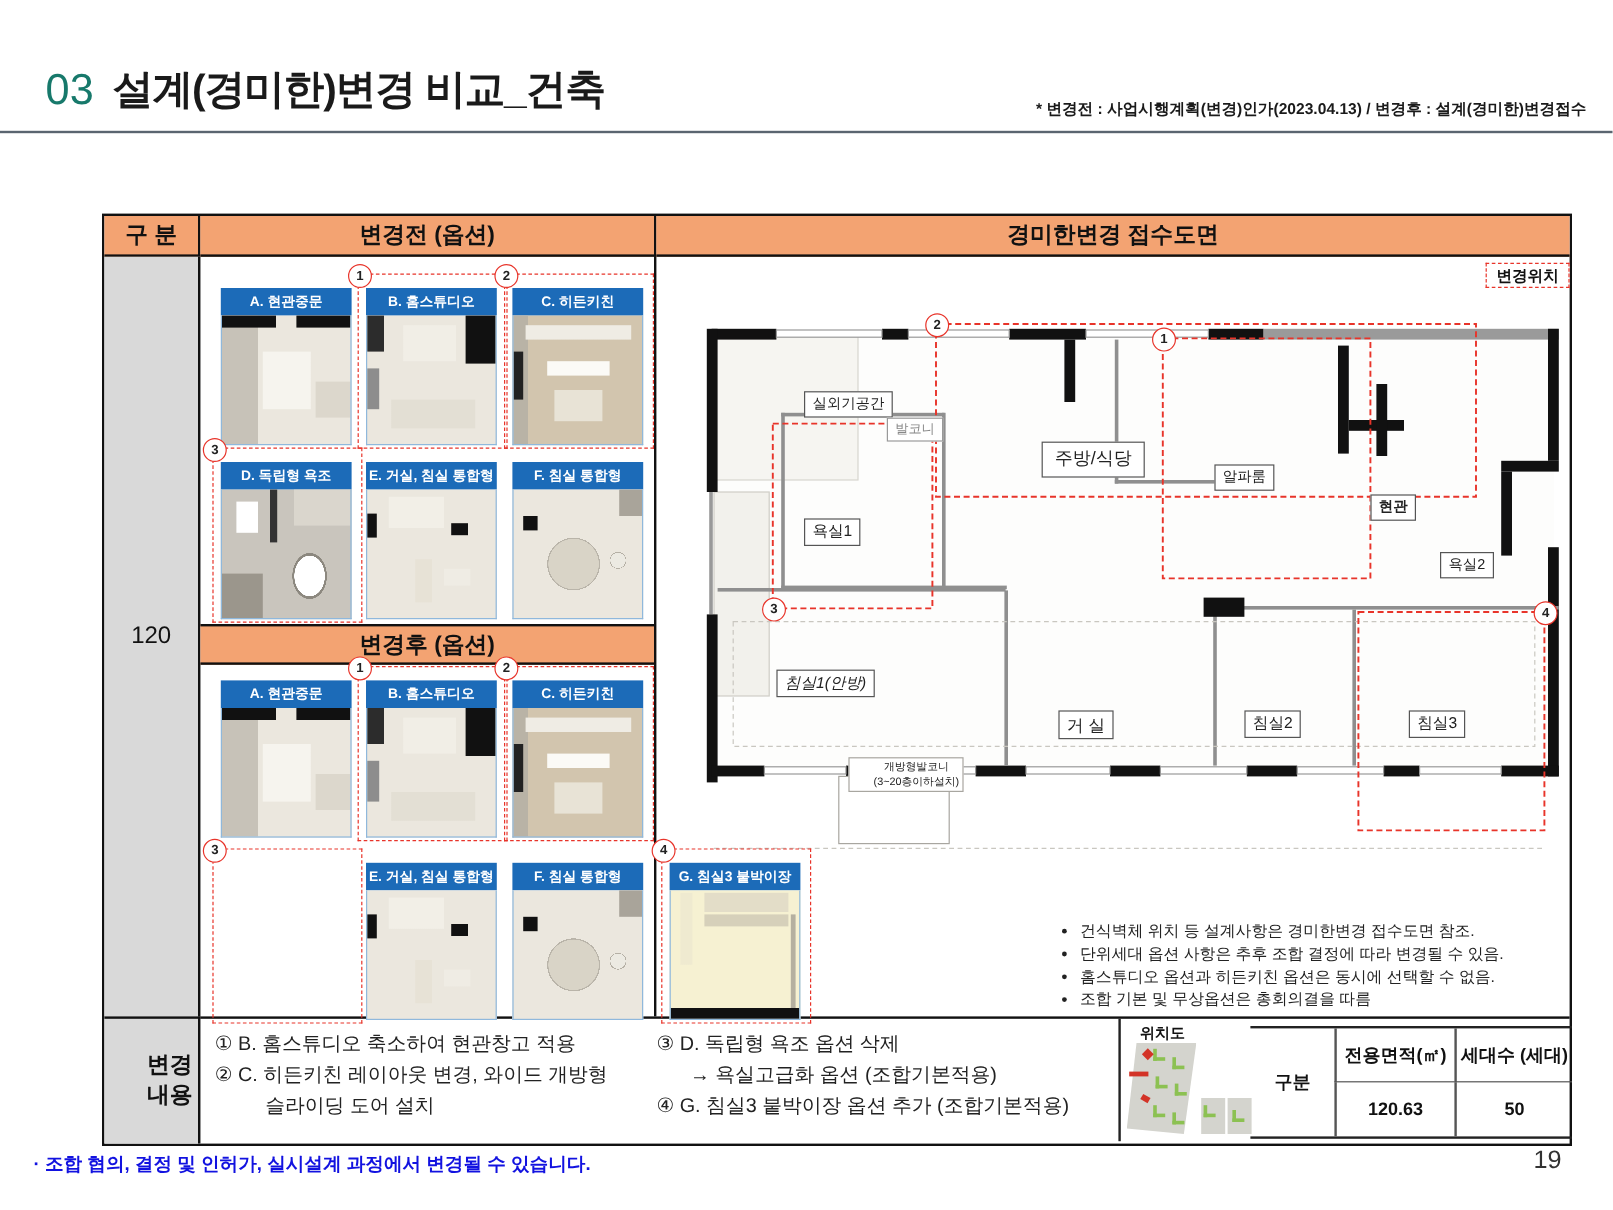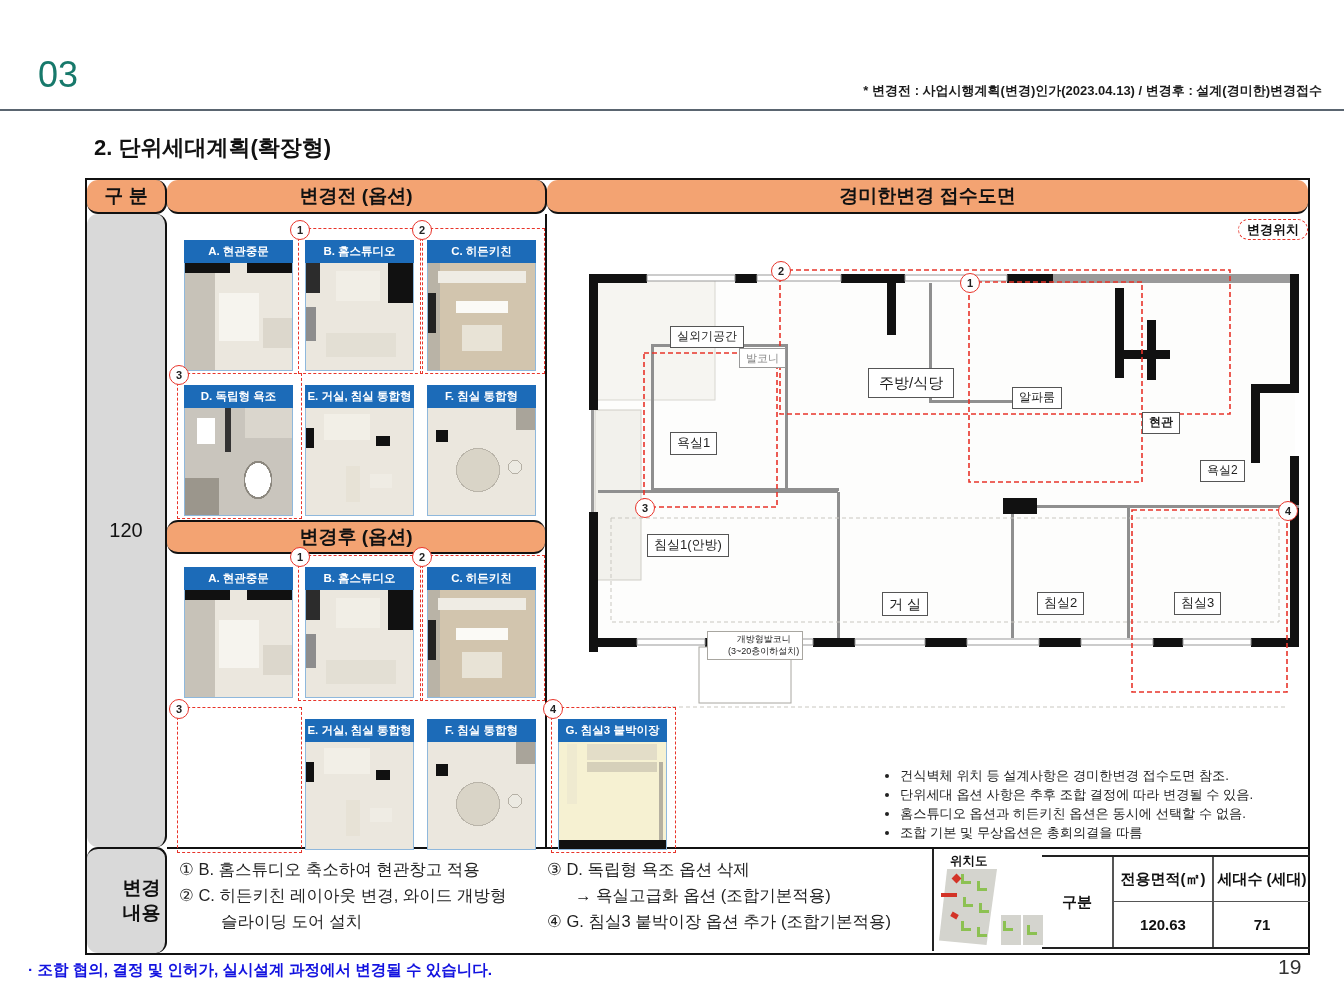--- a/index.html
+++ b/index.html
@@ -1,20 +1,20 @@
 <!DOCTYPE html>
 <html><head>
 <meta charset="utf-8">
 <style>
   html,body{margin:0;padding:0;background:#fff;}
   #page{position:relative;width:1344px;height:1008px;background:#fff;overflow:hidden;
         font-family:"Liberation Sans",sans-serif;color:#111;}
   .abs{position:absolute;}
   .pre{white-space:pre-line;}
-  .ctr{display:flex;align-items:center;justify-content:center;text-align:center;border-radius:11px;}
+  .ctr{display:flex;align-items:center;justify-content:center;text-align:center;}
 
   
   .t-num{left:38px;top:54px;font-size:36px;font-weight:normal;color:#17796B;}
   .t-title{left:94px;top:52px;font-size:34px;font-weight:bold;color:#1a1a1a;letter-spacing:-1px;}
   .t-note{right:22px;top:82px;font-size:13px;font-weight:bold;color:#1a1a1a;}
   .h-rule{left:0;top:109px;width:1344px;height:2px;background:#5a6570;}
   .subtitle{left:94px;top:133px;font-size:22px;font-weight:bold;}
 
   
   .maintab{left:85px;top:178px;width:1225px;height:777px;border:2px solid #111;box-sizing:border-box;}
@@ -77,23 +77,23 @@
   
   .f-note{left:28px;top:960px;font-size:15.5px;font-weight:bold;color:#1212E0;}
   .f-page{left:1278px;top:955px;font-size:21px;color:#333;}
 </style>
 </head>
 <body>
 
 <div id="page">
 
   <div class="abs t-num">03</div>
+  <div class="abs t-title">설계(경미한)변경 비교_건축</div>
   <div class="abs t-note">* 변경전 : 사업시행계획(변경)인가(2023.04.13) / 변경후 : 설계(경미한)변경접수</div>
   <div class="abs h-rule"></div>
-  <div class="abs subtitle">2. 단위세대계획(확장형)</div>
 
   <div class="abs maintab">
 
     <div class="abs ctr hd hd1">구  분</div>
     <div class="abs ctr hd hd2">변경전 (옵션)</div>
     <div class="abs ctr hd hd3">경미한변경 접수도면</div>
 
     <div class="abs ctr graycol">120</div>
 
     <div class="abs beforecell">
@@ -249,21 +249,21 @@
       <div class="mk" style="left:88px;top:284px;">3</div>
       <div class="mk" style="left:731px;top:287px;">4</div>
 
       <div class="room-lbl" style="left:123px;top:112px;">실외기공간</div>
       <div class="room-lbl room-dim" style="left:192px;top:134px;">발코니</div>
       <div class="room-lbl room-big" style="left:321px;top:154px;">주방/식당</div>
       <div class="room-lbl" style="left:465px;top:173px;">알파룸</div>
       <div class="room-lbl" style="left:595px;top:198px;font-weight:bold;">현관</div>
       <div class="room-lbl" style="left:123px;top:218px;font-size:13px;">욕실1</div>
       <div class="room-lbl" style="left:653px;top:246px;">욕실2</div>
-      <div class="room-lbl" style="left:100px;top:320px;font-size:13px;">침실1(안방)</div>
+      <div class="room-lbl" style="left:100px;top:344px;font-size:13px;font-style:italic;">침실1(안방)</div>
       <div class="room-lbl" style="left:335px;top:378px;font-size:14px;">거 실</div>
       <div class="room-lbl" style="left:490px;top:378px;font-size:13px;">침실2</div>
       <div class="room-lbl" style="left:627px;top:378px;font-size:13px;">침실3</div>
       <div class="room-lbl room-tiny" style="left:160px;top:417px;padding-left:20px;">개방형발코니
 (3~20층이하설치)</div>
 
       <ul class="abs notes">
         <li>건식벽체 위치 등 설계사항은 경미한변경 접수도면 참조.</li>
         <li>단위세대 옵션 사항은 추후 조합 결정에 따라 변경될 수 있음.</li>
         <li>홈스튜디오 옵션과 히든키친 옵션은 동시에 선택할 수 없음.</li>
@@ -298,20 +298,20 @@
         <span class="rm" style="left:14px;top:6px;width:7px;height:7px;transform:rotate(45deg);"></span>
         <span class="rm" style="left:2px;top:24px;width:16px;height:4px;"></span>
         <span class="rm" style="left:12px;top:44px;width:7px;height:5px;transform:rotate(30deg);"></span>
       </div>
 
       <div class="abs sumtab">
         <div class="sc sc-cat">구분</div>
         <div class="sc sc-bl sc-bb">전용면적(㎡)</div>
         <div class="sc sc-bl sc-bb">세대수 (세대)</div>
         <div class="sc sc-bl">120.63</div>
-        <div class="sc sc-bl">71</div>
+        <div class="sc sc-bl">50</div>
       </div>
     </div>
   </div>
 
   <div class="abs f-note">· 조합 협의, 결정 및 인허가, 실시설계 과정에서 변경될 수 있습니다.</div>
   <div class="abs f-page">19</div>
 </div>
 
 </body></html>

